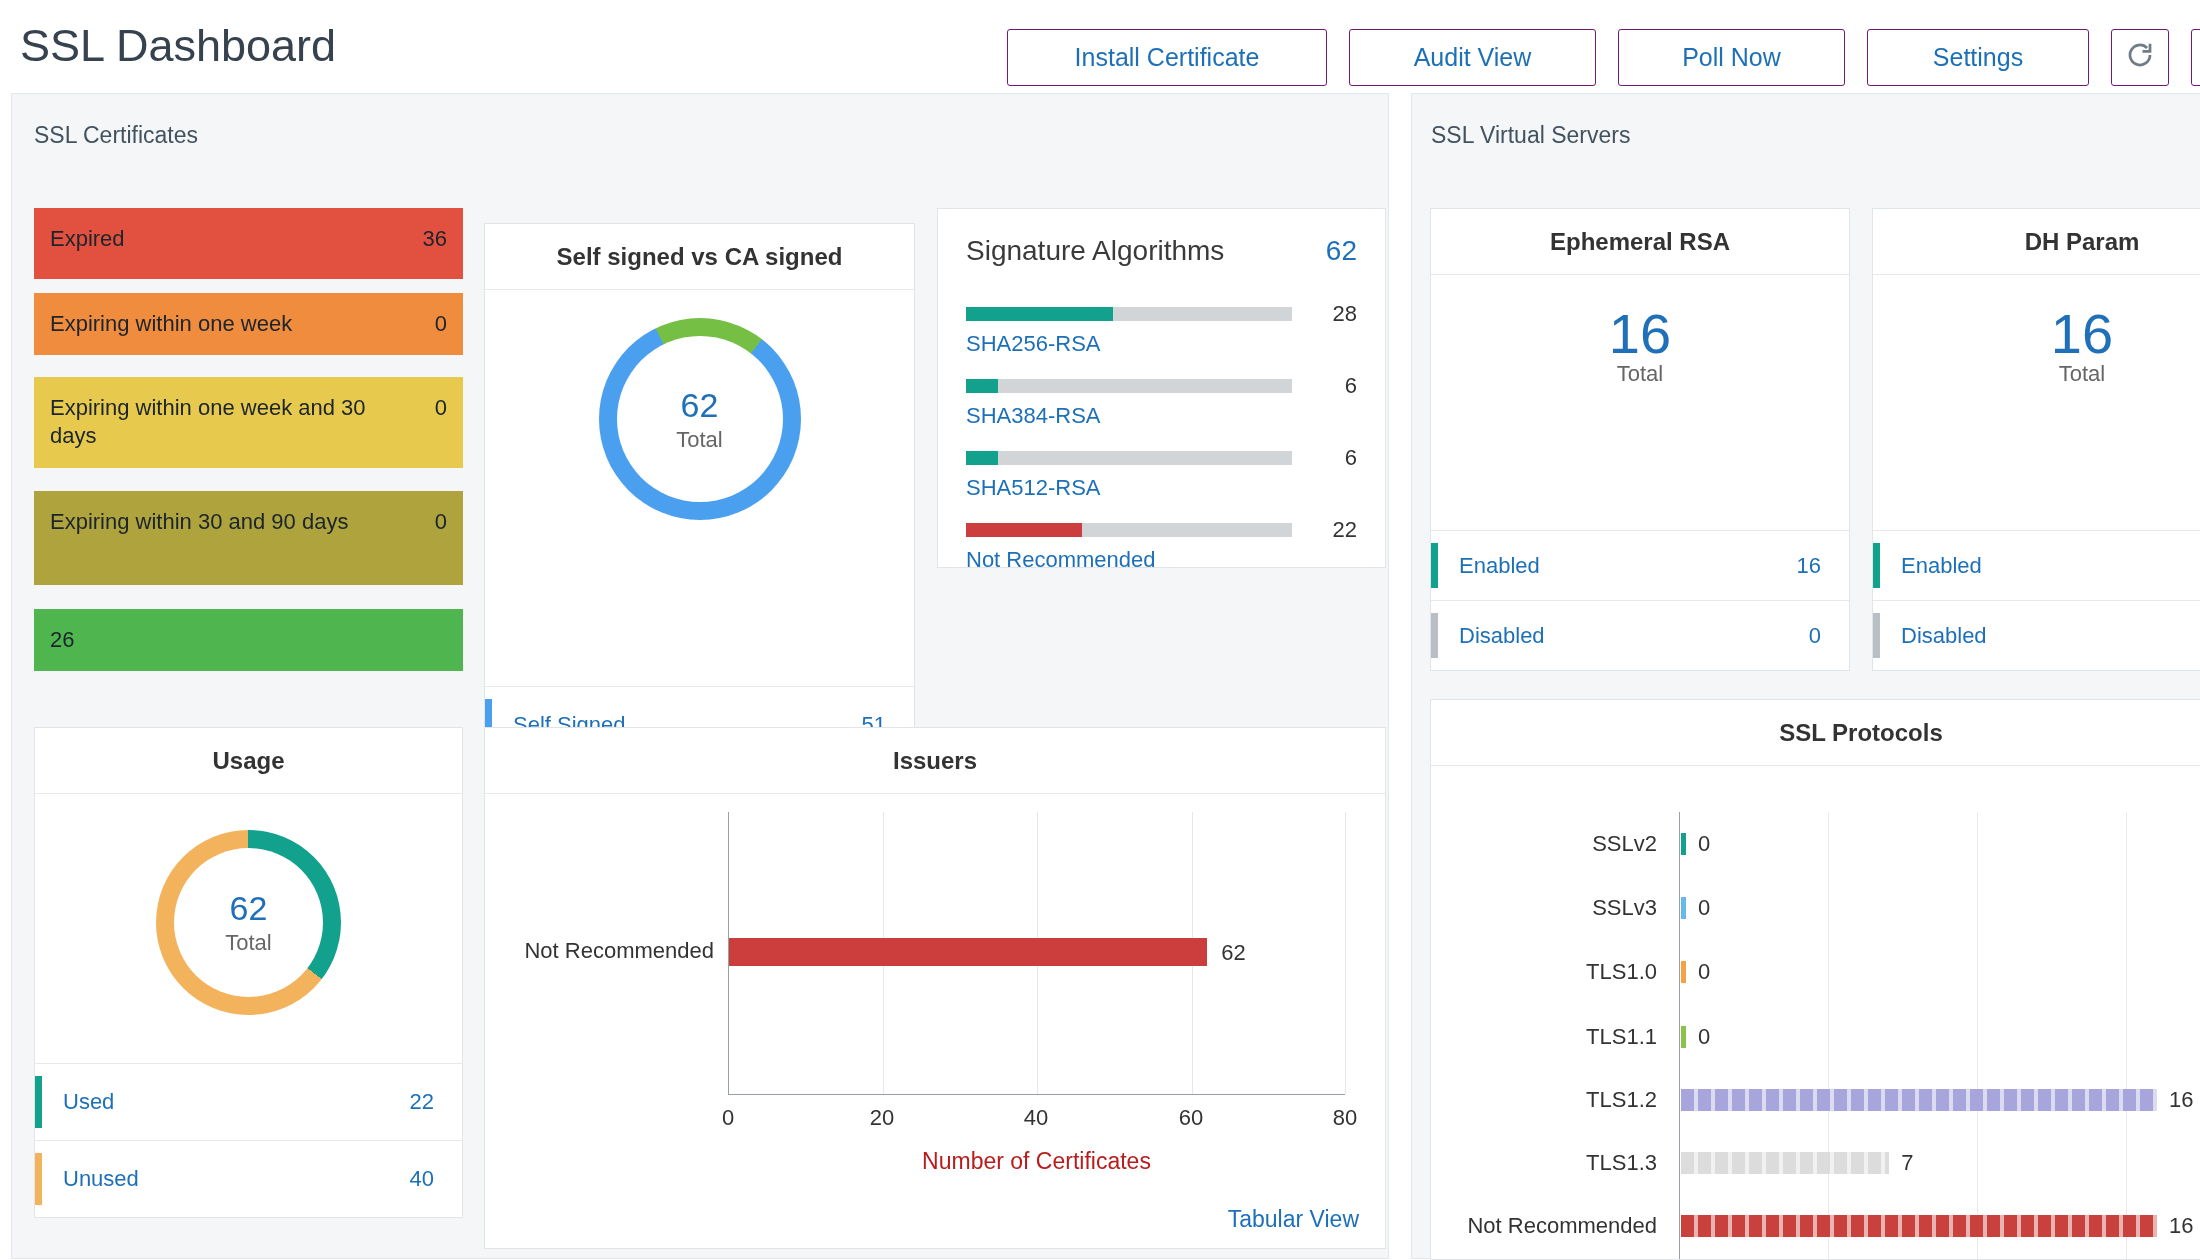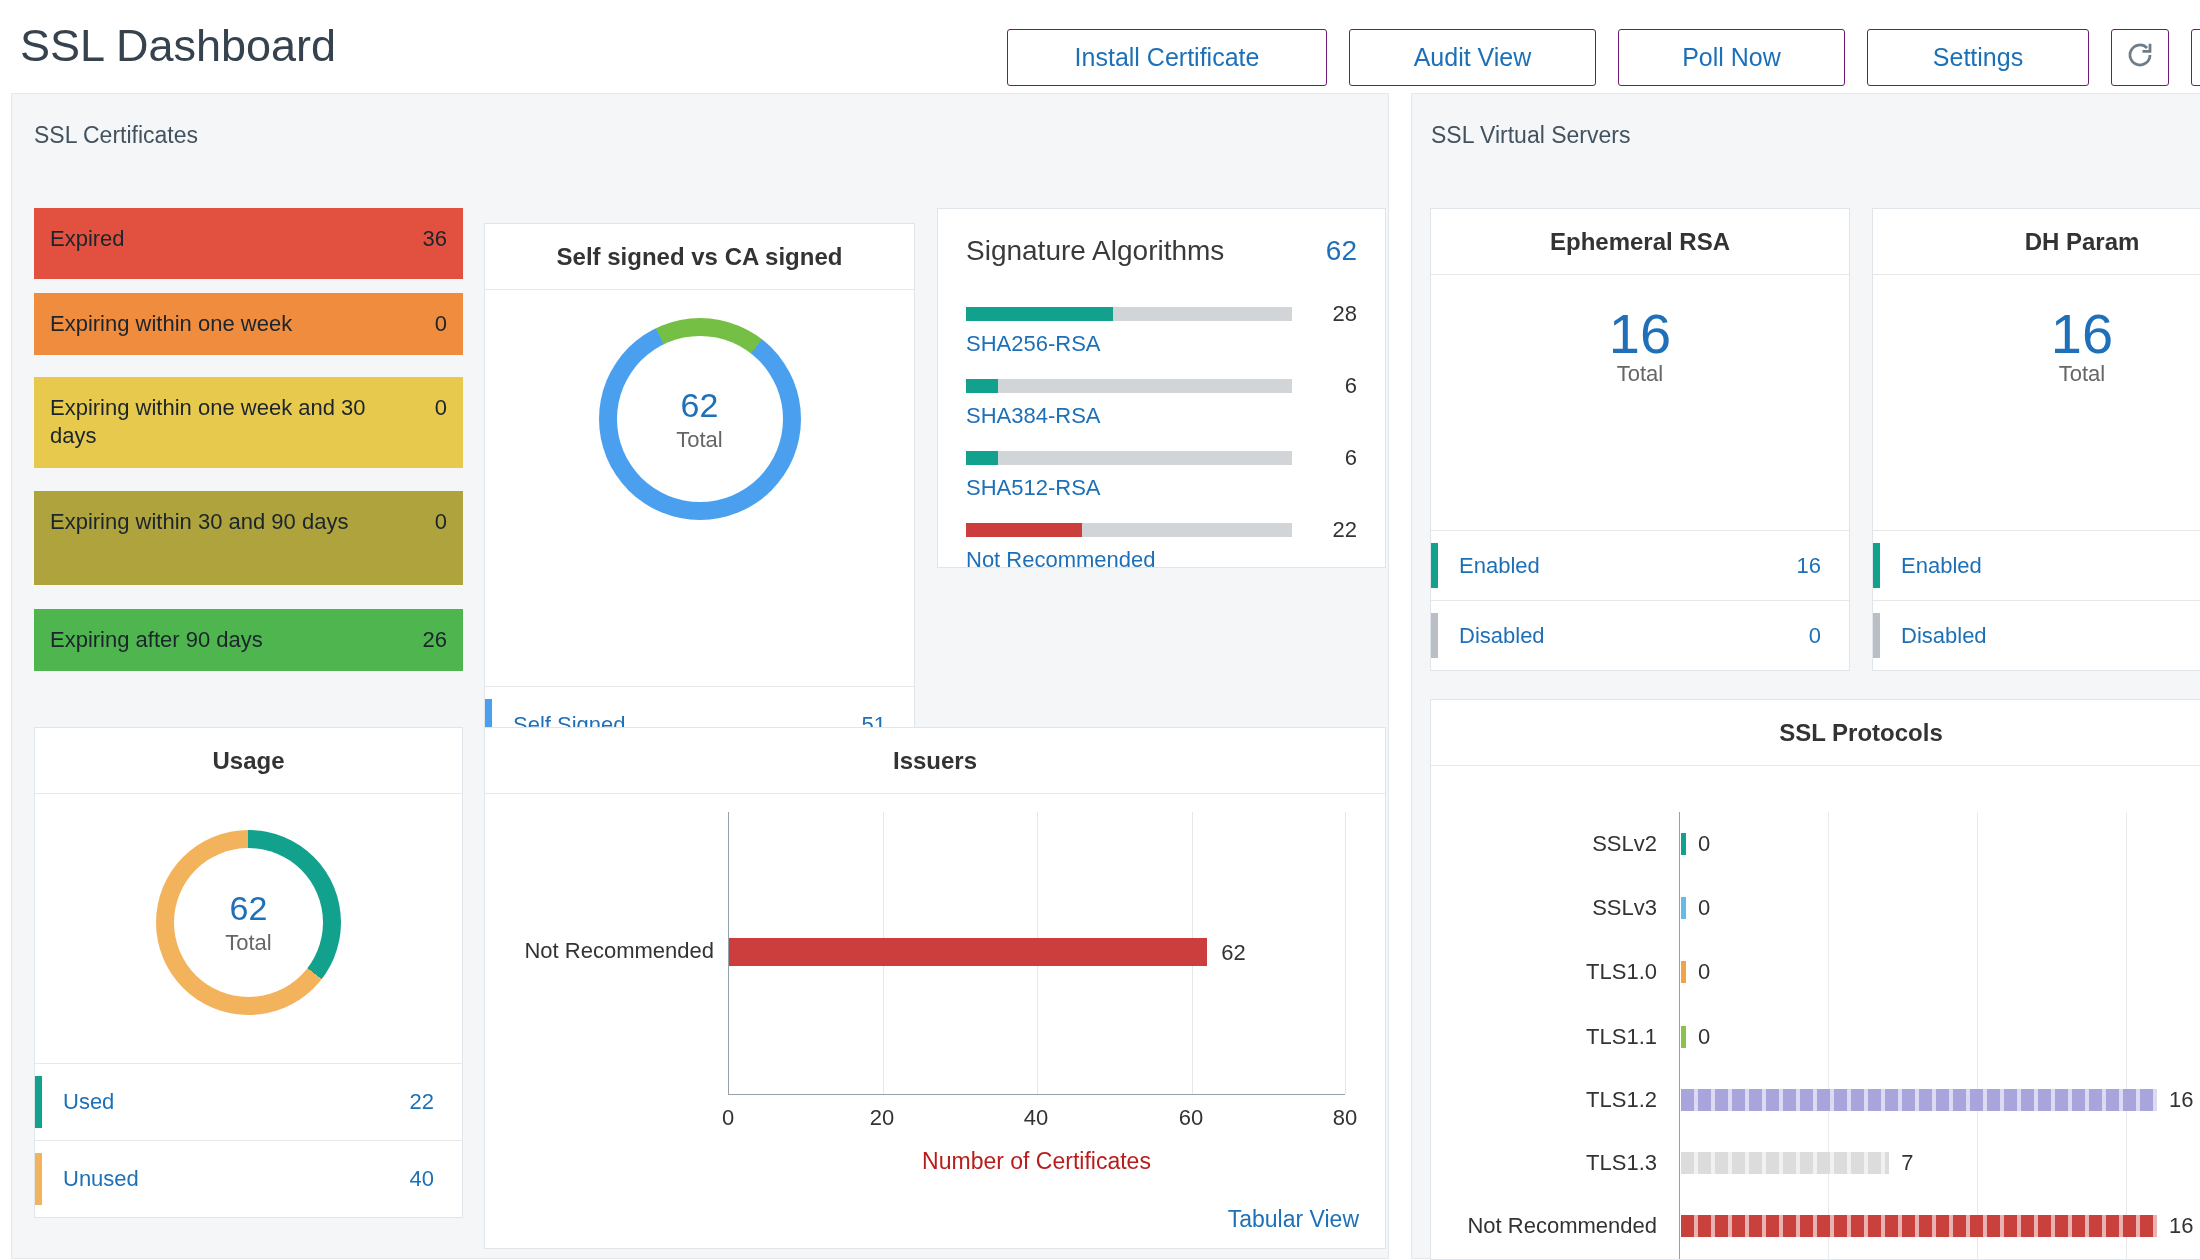--- a/index.html
+++ b/index.html
@@ -109,21 +109,20 @@
 </div>
 <div class="status-bar" style="top: 377px; height: 91px; background: rgb(231, 202, 77);">
   <span class="sb-label">Expiring within one week and 30 days</span>
   <span class="sb-value">0</span>
 </div>
 <div class="status-bar" style="top: 491px; height: 94px; background: rgb(174, 163, 60);">
   <span class="sb-label">Expiring within 30 and 90 days</span>
   <span class="sb-value">0</span>
 </div>
 <div class="status-bar" style="top: 609px; height: 62px; background: rgb(79, 182, 79);">
-  <span class="sb-label">Expiring after 90 days</span>
   <span class="sb-value">26</span>
 </div>
 
 <div class="card" style="left:484px;top:208px;width:431px;height:618px;margin-top:15px;">
   <div class="card-title">Self signed vs CA signed</div>
   <div class="donut" id="donut-selfca" style="width: 202px; height: 202px; margin: 28px auto 0px; background: conic-gradient(from -26deg, rgb(118, 191, 69) 0deg, rgb(118, 191, 69) 63.871deg, rgb(74, 160, 238) 63.871deg, rgb(74, 160, 238) 360deg);">
     <div class="donut-hole">
       <span class="donut-total">62</span>
       <span class="donut-sub">Total</span>
     </div>

